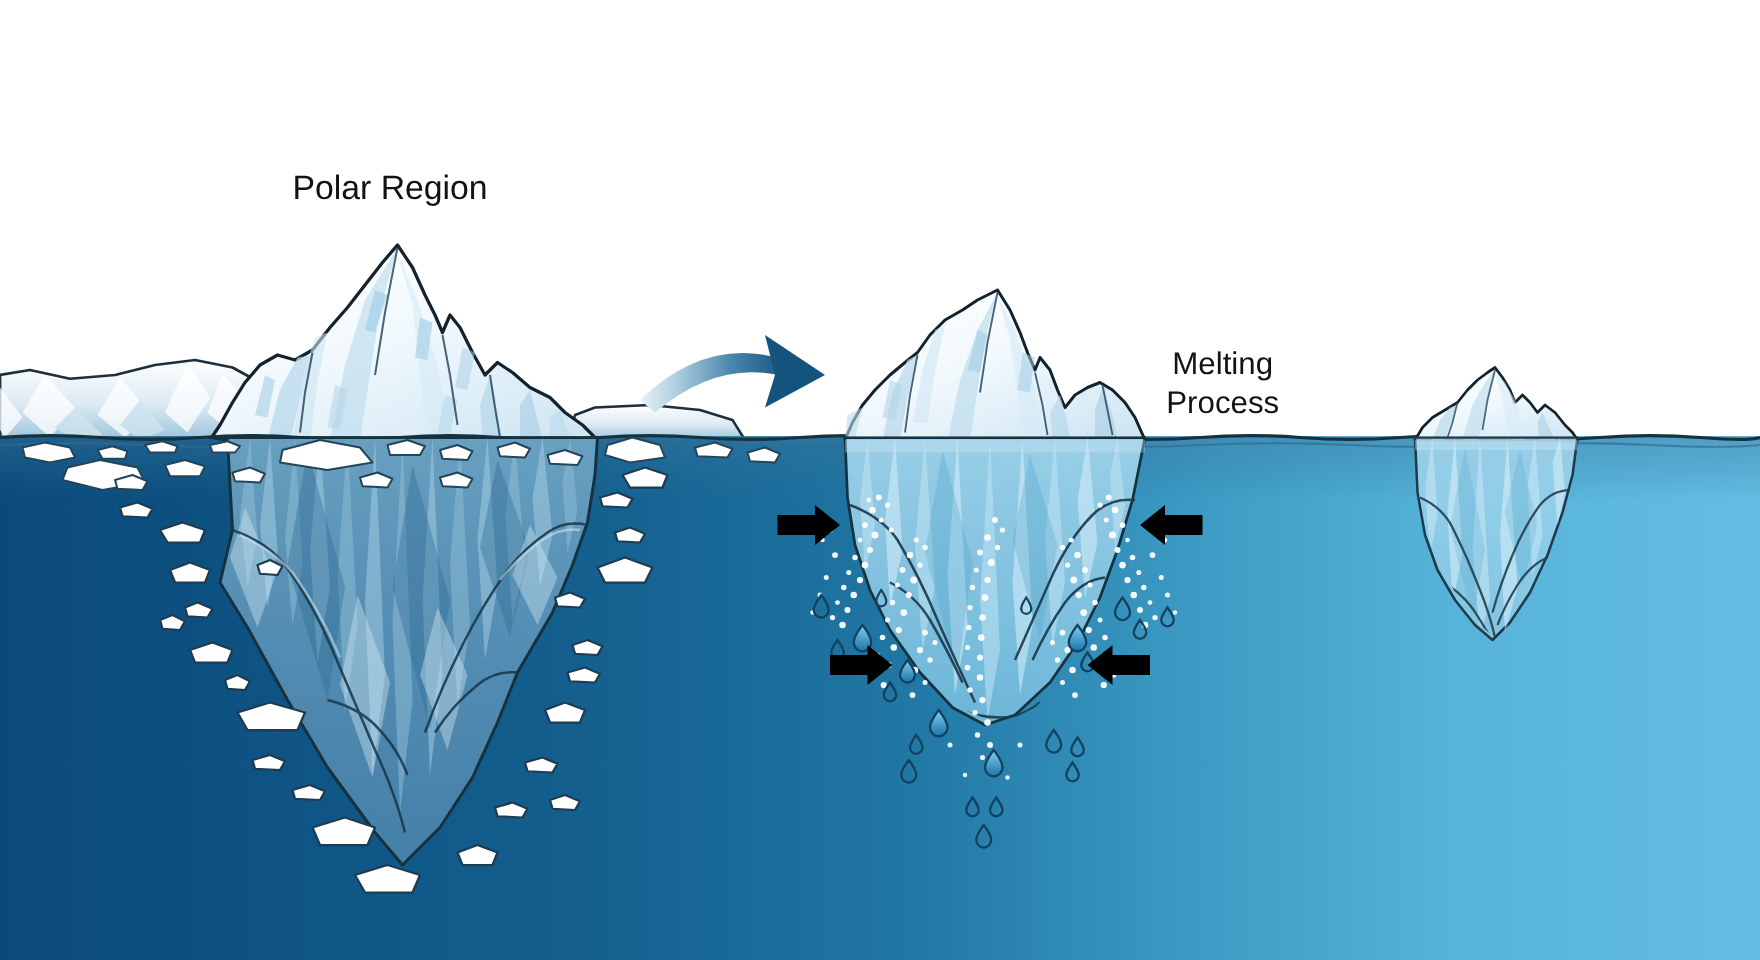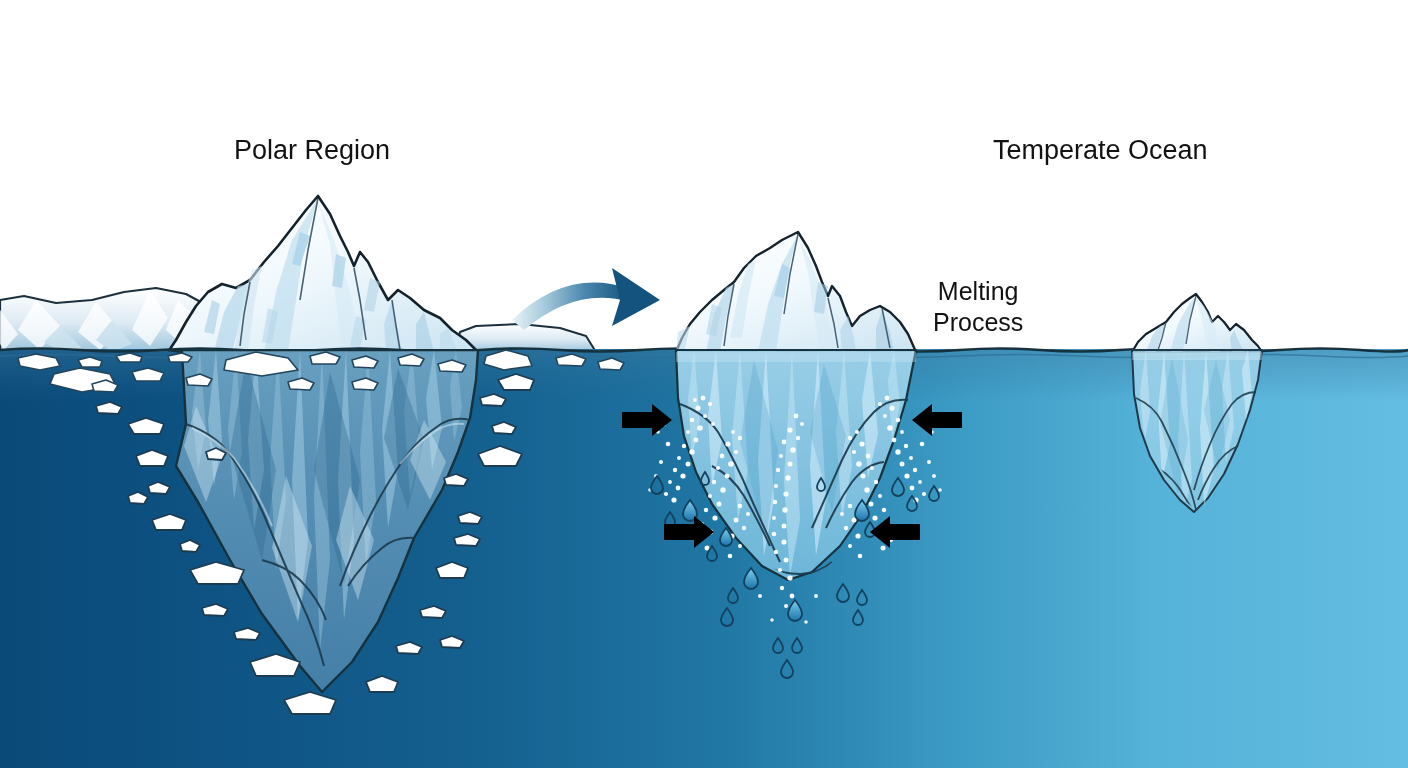--- a/index.html
+++ b/index.html
@@ -543,18 +543,17 @@
     </g>
 
     <g opacity="0.35">
       <rect x="676" y="352" width="240" height="10" fill="#cfe9f6"></rect>
       <rect x="1132" y="352" width="130" height="8" fill="#d6eefa"></rect>
     </g>
   </svg>
 
   <div class="lbl" id="lbl-polar">Polar Region</div>
 
-  <div class="lbl" id="lbl-temperate">Temperate Ocean</div>
 
   <div class="lbl" id="lbl-melting">Melting
 Process</div>
 
 </div>
 
 </body></html>

